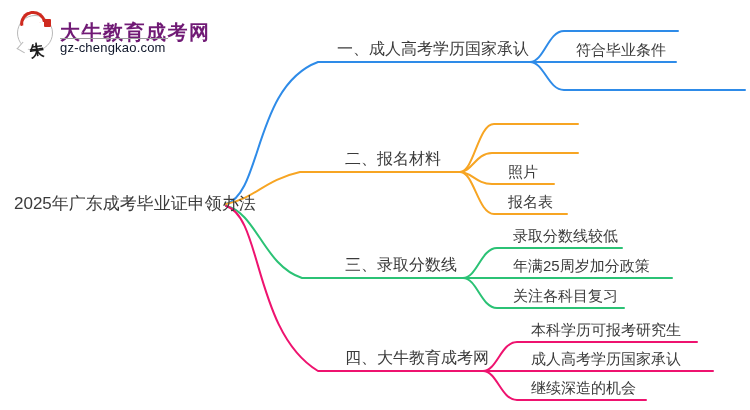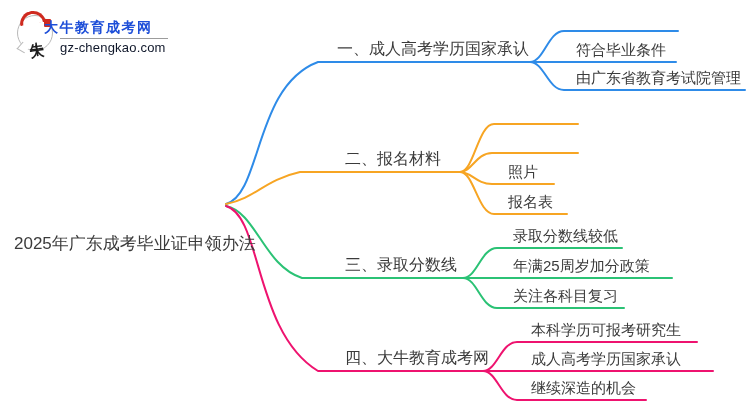--- a/index.html
+++ b/index.html
@@ -28,34 +28,34 @@
     position:absolute; left:26px; top:3px; width:7px; height:8px;
     background:#cf2a1f; border-radius:1px;
   }
   .badge-text {
     position:absolute; left:0; top:0; width:34px; height:34px;
     display:flex; align-items:center; justify-content:center;
     writing-mode:vertical-rl; font-size:14px; font-weight:bold; color:#1c1c1c;
     letter-spacing:-2px; transform:rotate(-8deg);
   }
   .logo-name {
-    position:absolute; left:44px; top:19px; font-size:14px; font-weight:bold;
-    color:#1d4ed8; letter-spacing:1.5px; white-space:nowrap;
+    position:absolute; left:60px; top:19px; font-size:20px; font-weight:bold;
+    color:#701a75; letter-spacing:1.5px; white-space:nowrap;
   }
   .logo-divider { position:absolute; left:60px; top:38px; width:108px; height:1px; background:#9c9c9c; }
   .logo-url {
     position:absolute; left:60px; top:40px; font-size:13px; font-weight:normal;
     color:#0f172a; letter-spacing:0.2px; white-space:nowrap;
   }
   
   svg.links { position:absolute; left:0; top:0; pointer-events:none; }
   .node {
     position:absolute; color:#3b3b3b; white-space:nowrap; line-height:22px;
   }
-  .root  { font-size:17px;margin-top:40px; }
+  .root  { font-size:17px; }
   .blabel{ font-size:16px; }
   .child { font-size:15px; line-height:21px; }
 </style>
 </head>
 <body>
 
 <div class="stage">
 
   <div class="logo">
     <div class="logo-badge">
@@ -96,21 +96,20 @@
   </svg>
 
   <div class="node root" style="left:14px;top:193px">2025年广东成考毕业证申领办法</div>
 
   <div class="node blabel" style="left:337px;top:38px">一、成人高考学历国家承认</div>
   <div class="node blabel" style="left:345px;top:148px">二、报名材料</div>
   <div class="node blabel" style="left:345px;top:254px">三、录取分数线</div>
   <div class="node blabel" style="left:345px;top:347px">四、大牛教育成考网</div>
 
   <div class="node child" style="left:576px;top:39px">符合毕业条件</div>
-  <div class="node child" style="left:576px;top:67px">由广东省教育考试院管理</div>
 
   <div class="node child" style="left:508px;top:161px">照片</div>
   <div class="node child" style="left:508px;top:191px">报名表</div>
 
   <div class="node child" style="left:513px;top:225px">录取分数线较低</div>
   <div class="node child" style="left:513px;top:255px">年满25周岁加分政策</div>
   <div class="node child" style="left:513px;top:285px">关注各科目复习</div>
 
   <div class="node child" style="left:531px;top:348px">成人高考学历国家承认</div>
   <div class="node child" style="left:531px;top:319px">本科学历可报考研究生</div>

